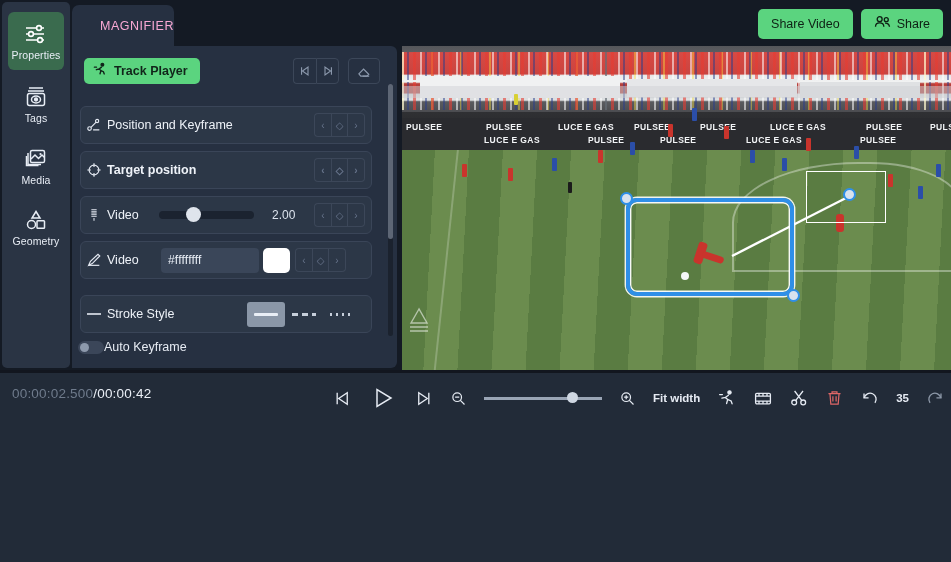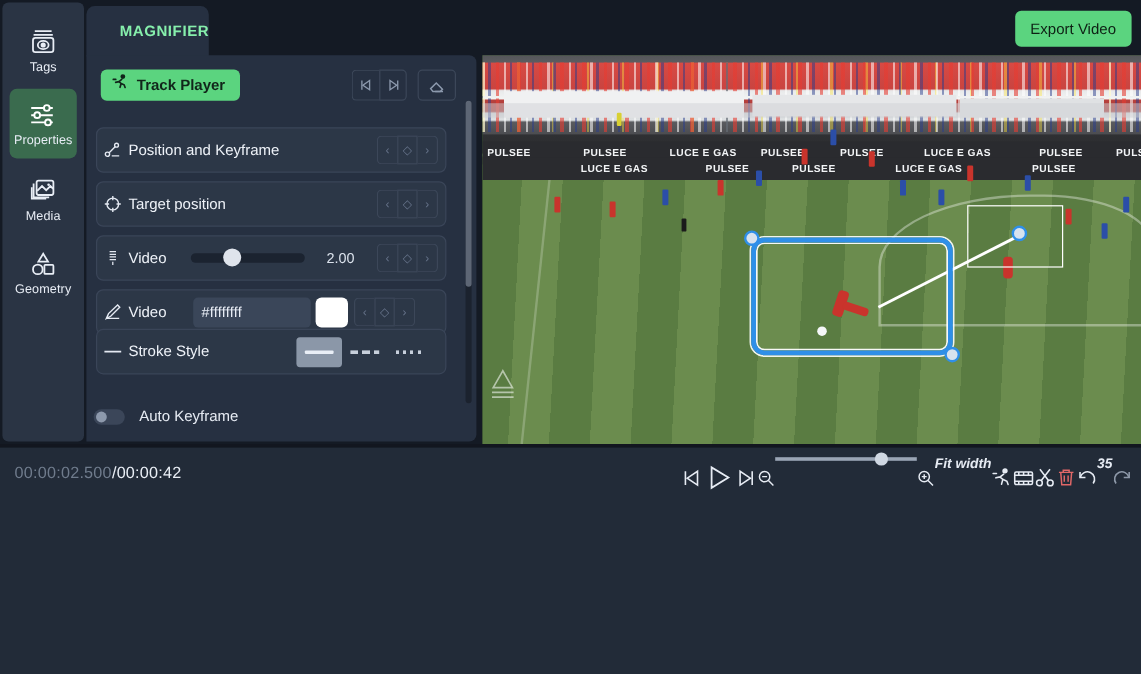--- a/index.html
+++ b/index.html
@@ -28,21 +28,21 @@
   .side-item.active { background: #3a6b4e; }
   .side-item .lbl { font-size: 10.5px; margin-top: 3px; letter-spacing: .1px; }
   .side-item svg { display: block; }
 
   
   #tab {
     position: absolute; left: 72px; top: 5px; width: 102px; height: 42px;
     background: #263041; border-radius: 7px 7px 0 0;
     display: flex; align-items: center; justify-content: center;
   }
-  #tab .t { font-size: 12.5px; font-weight: bold; color: #86efac; letter-spacing: .5px; margin-left: 28px; }
+  #tab .t { font-size: 12.5px; font-weight: normal; color: #f9a8d4; letter-spacing: .5px; margin-left: 28px; }
   #panel {
     position: absolute; left: 72px; top: 46px; width: 325px; height: 322px;
     background: #263041; border-radius: 0 6px 6px 0;
   }
   #panel-inner { position: absolute; left: 0; top: 0; width: 325px; height: 290px; overflow: hidden; }
 
   .prow {
     position: absolute; left: 8px; width: 292px;
     background: #2c3747; border: 1px solid #3a4558; border-radius: 6px;
     display: flex; align-items: center; height: 38px;
@@ -95,21 +95,21 @@
   .ssopts { display: flex; margin-right: 10px; }
   .ssopt {
     width: 38px; height: 25px; display: flex; align-items: center; justify-content: center;
     cursor: pointer;
   }
   .ssopt.sel { background: #8b97a8; border-radius: 3px; }
   .ssline { width: 24px; height: 3px; background: #e9eef6; border-radius: 1px; }
   .ssdash { width: 24px; height: 3px; background: repeating-linear-gradient(to right, #c7cfdb 0 6px, transparent 6px 10px); }
   .ssdot  { width: 24px; height: 3px; background: repeating-linear-gradient(to right, #c7cfdb 0 2.5px, transparent 2.5px 6px); }
 
-  #autokf { position: absolute; left: 78px; top: 340px; display: flex; align-items: center; gap: 12px; }
+  #autokf { position: absolute; left: 78px; top: 340px; display: flex; align-items: center; gap: 0; }
   #tgl { width: 26px; height: 13px; background: #3b4659; border-radius: 7px; position: relative; cursor: pointer; }
   #tgl i { position: absolute; left: 2px; top: 2px; width: 9px; height: 9px; background: #8d99ac; border-radius: 50%; }
   #autokf .t { font-size: 12.5px; color: #e6ebf3; }
 
   #pscroll {
     position: absolute; right: 4px; top: 38px; width: 5px; height: 155px;
     background: #5d6675; border-radius: 3px;
   }
   #pscrolltrk { position: absolute; right: 4px; top: 38px; width: 5px; height: 252px; background: #1b222e; border-radius: 3px; }
 
@@ -166,58 +166,58 @@
   #connector { position: absolute; left: 0; top: 0; width: 549px; height: 324px; pointer-events: none; }
 
   
   #tl { position: absolute; left: 0; top: 373px; width: 951px; height: 189px; background: #222b38; }
 
   #tcode { position: absolute; left: 12px; top: 13px; font-size: 13.5px; letter-spacing: .2px; }
   #tcode .dim { color: #6f7b8c; }
   #tcode .lit { color: #eaeff6; }
   #tcode .sep { color: #eaeff6; }
 
-  #tbar { position: absolute; right: 7px; top: 8px; display: flex; gap: 0; height: 34px; font-style: italic; }
+  #tbar { position: absolute; right: 7px; top: 8px; display: flex; align-items: center; gap: 18px; height: 34px; }
   .tb { display: flex; align-items: center; justify-content: center; color: #e6ebf3; cursor: pointer; }
   #tbar .tt { font-size: 11.5px; font-weight: bold; color: #e6ebf3; cursor: pointer; }
   #zslider { position: relative; width: 118px; height: 3px; background: #9aa5b5; }
   #zslider .th { position: absolute; left: 83px; top: -4.5px; width: 11px; height: 11px; background: #cfd7e2; border-radius: 50%; }
   #ucount { font-size: 11.5px; font-weight: bold; color: #e6ebf3; }
 </style>
 </head>
 <body>
 
 <div id="app">
 
   <div id="top">
 
     <div id="sidebar">
+
+      <div class="side-item active">
+        <span>
+          <svg width="26" height="24" viewBox="0 0 26 24" fill="none" stroke="#ffffff" stroke-width="1.6">
+            <path d="M3 6h18M3 12h18M3 18h18"></path>
+            <circle cx="16" cy="6" r="2.4" fill="#3a6b4e"></circle>
+            <circle cx="8" cy="12" r="2.4" fill="#3a6b4e"></circle>
+            <circle cx="17" cy="18" r="2.4" fill="#3a6b4e"></circle>
+          </svg>
+        </span>
+        <span class="lbl">Properties</span>
+      </div>
 
       <div class="side-item">
         <span>
           <svg width="26" height="26" viewBox="0 0 26 26" fill="none" stroke="#e8edf5" stroke-width="1.5">
             <path d="M6 5h14M5 8h16"></path>
             <rect x="4.5" y="10.5" width="17" height="12" rx="2"></rect>
             <ellipse cx="13" cy="16.5" rx="4.5" ry="3.4"></ellipse>
             <circle cx="13" cy="16.5" r="1.4" fill="#e8edf5"></circle>
           </svg>
         </span>
         <span class="lbl">Tags</span>
-      </div>
-
-      <div class="side-item active">
-        <span>
-          <svg width="26" height="24" viewBox="0 0 26 24" fill="none" stroke="#ffffff" stroke-width="1.6">
-            <path d="M3 6h18M3 12h18M3 18h18"></path>
-            <circle cx="16" cy="6" r="2.4" fill="#3a6b4e"></circle>
-            <circle cx="8" cy="12" r="2.4" fill="#3a6b4e"></circle>
-            <circle cx="17" cy="18" r="2.4" fill="#3a6b4e"></circle>
-          </svg>
-        </span>
-        <span class="lbl">Properties</span>
       </div>
 
       <div class="side-item">
         <span>
           <svg width="26" height="26" viewBox="0 0 26 26" fill="none" stroke="#e8edf5" stroke-width="1.5">
             <rect x="7.5" y="5.5" width="14" height="12" rx="1.6"></rect>
             <path d="M8 14l4-4 3.5 3.5L19 10l2.3 2.3"></path>
             <circle cx="17.5" cy="9" r="1.1" fill="#e8edf5" stroke="none"></circle>
             <path d="M5 8v11.5h13"></path>
             <path d="M3.5 11v9.5h12"></path>
@@ -286,21 +286,21 @@
             </svg>
           </span>
           <span class="pl">Position and Keyframe</span>
           <div class="keynav">
             <div>‹</div>
             <div>◇</div>
             <div>›</div>
           </div>
         </div>
 
-        <div class="prow" style="top:105px;">
+        <div class="prow" style="top:105px;font-weight:bold;">
           <span class="pi">
             <svg width="16" height="16" viewBox="0 0 18 18" fill="none" stroke="#e4e9f2" stroke-width="1.3">
               <circle cx="9" cy="9" r="5.5"></circle>
                 <path d="M9 1.5v4M9 12.5v4M1.5 9h4M12.5 9h4"></path>
             </svg>
           </span>
           <span class="pl">Target position</span>
           <div class="keynav">
             <div>‹</div>
             <div>◇</div>
@@ -338,21 +338,21 @@
           <span class="pl" style="flex:none;width:54px;">Video</span>
           <div id="hexfld">#ffffffff</div>
           <div id="swatch"></div>
           <div class="keynav">
             <div>‹</div>
             <div>◇</div>
             <div>›</div>
           </div>
         </div>
 
-        <div class="prow" style="top:228px;">
+        <div class="prow" style="top:249px;">
           <span class="pi">
             <svg width="16" height="6" viewBox="0 0 16 6" fill="none" stroke="#e4e9f2" stroke-width="1.6">
                 <path d="M1 3h14"></path>
               </svg>
           </span>
           <span class="pl">Stroke Style</span>
           <div class="ssopts">
             <div class="ssopt sel">
                 <div class="ssline"></div>
               </div>
@@ -373,21 +373,32 @@
 
     <div id="autokf">
       <div id="tgl">
           <i></i>
         </div>
       <span class="t">Auto Keyframe</span>
     </div>
 
     <div id="exportbar">
       <div class="gbtn">
-        <span class="t">Export Video</span>
+        <span class="t">Share Video</span>
+      </div>
+      <div class="gbtn">
+        <span>
+          <svg width="17" height="14" viewBox="0 0 18 14" fill="none" stroke="#0e2014" stroke-width="1.4">
+            <circle cx="6" cy="4" r="2.6"></circle>
+              <path d="M1.6 12c0-2.4 2-4 4.4-4s4.4 1.6 4.4 4"></path>
+            <circle cx="13" cy="4.5" r="2.1"></circle>
+              <path d="M11.6 8.2c2.2-.3 4.6 1.1 4.8 3.8"></path>
+          </svg>
+        </span>
+        <span class="t">Share</span>
       </div>
     </div>
 
     <div id="video">
       <div id="stands">
         <div class="crowd"></div>
         <div class="crowd" style="top:36px;"></div>
         <div class="wblock" style="left:18px;top:30px;width:200px;height:22px;"></div>
         <div class="wblock" style="left:225px;top:33px;width:170px;height:18px;background:#e6e7e9;"></div>
         <div class="wblock" style="left:398px;top:36px;width:120px;height:16px;background:#dfe1e3;"></div>

